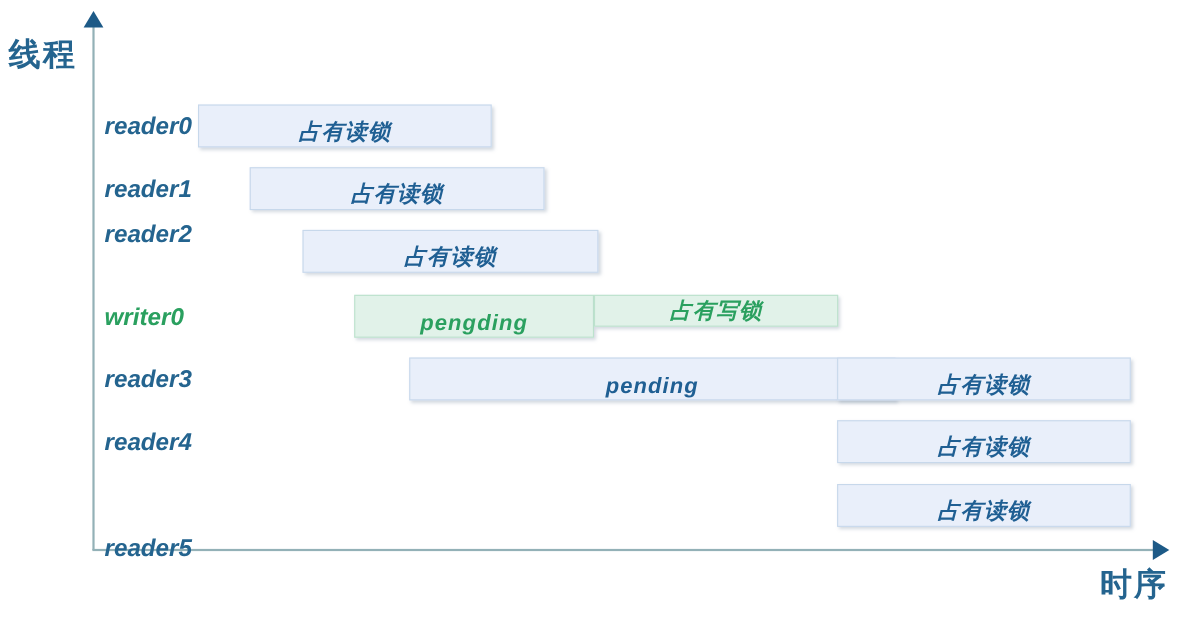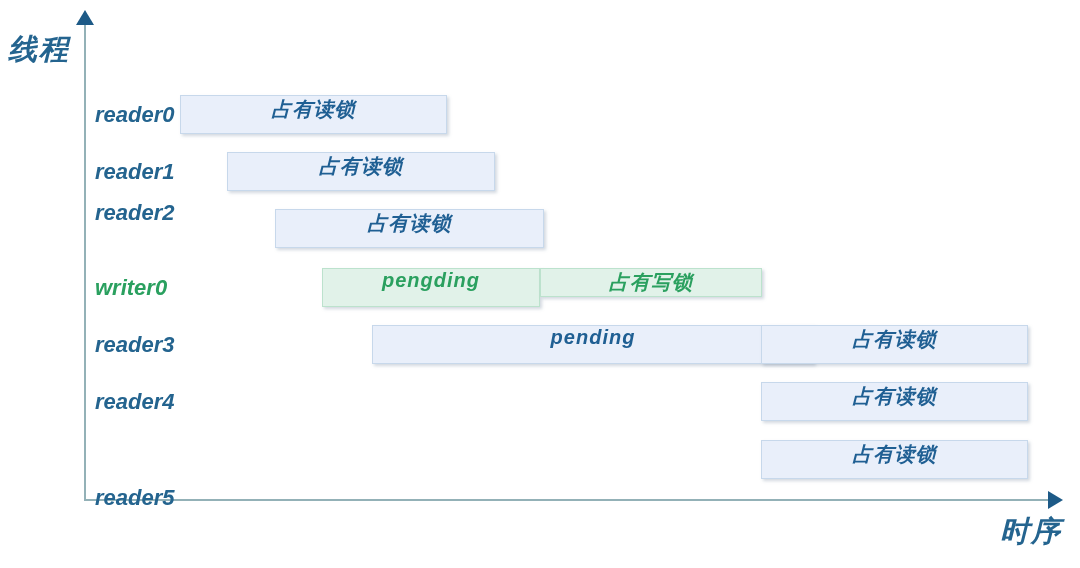--- a/index.html
+++ b/index.html
@@ -30,21 +30,20 @@
     border-bottom: 15px solid var(--axis-arrow, #1d5a87);
   }
   .arrow-right {
     left: 1048px; top: 491px;
     border-top: 9px solid transparent;
     border-bottom: 9px solid transparent;
     border-left: 15px solid var(--axis-arrow, #1d5a87);
   }
   .axis-label {
     position: absolute;
-    font-style: italic;
     font-weight: bold;
     font-size: 29px;
     color: var(--label-blue, #24648f);
     letter-spacing: 2px;
     white-space: nowrap;
   }
   .y-axis-label { left: 8px; top: 30px; }
   .x-axis-label { left: 1000px; top: 512px; }
   
   .row-label {
@@ -57,21 +56,21 @@
     font-size: 22px;
     white-space: nowrap;
   }
   .row-label.blue { color: var(--label-blue, #24648f); }
   .row-label.green { color: var(--label-green, #2aa05f); }
   .bar {
     position: absolute;
     height: 39px;
     box-sizing: border-box;
     display: flex;
-    align-items: flex-start;
+    align-items: flex-end;
     justify-content: center;
     box-shadow: 2px 2px 3px rgba(130,145,165,0.35);
   }
   .bar.blue {
     background: var(--blue-fill, #e9effa);
     border: 1px solid var(--blue-border, #c7d8eb);
   }
   .bar.green {
     background: var(--green-fill, #e1f2e9);
     border: 1px solid var(--green-border, #bce2cd);

